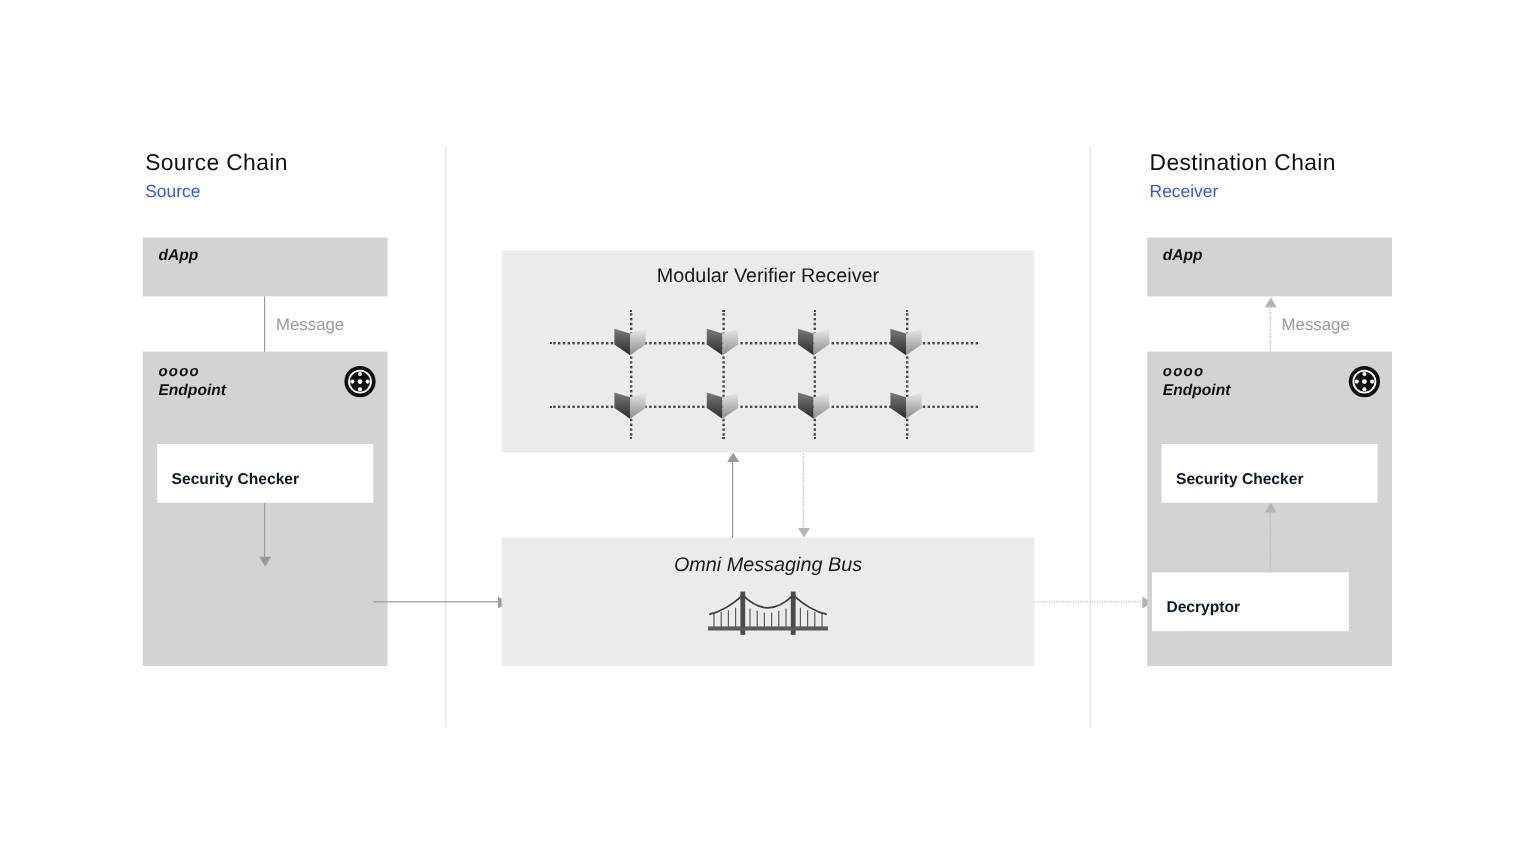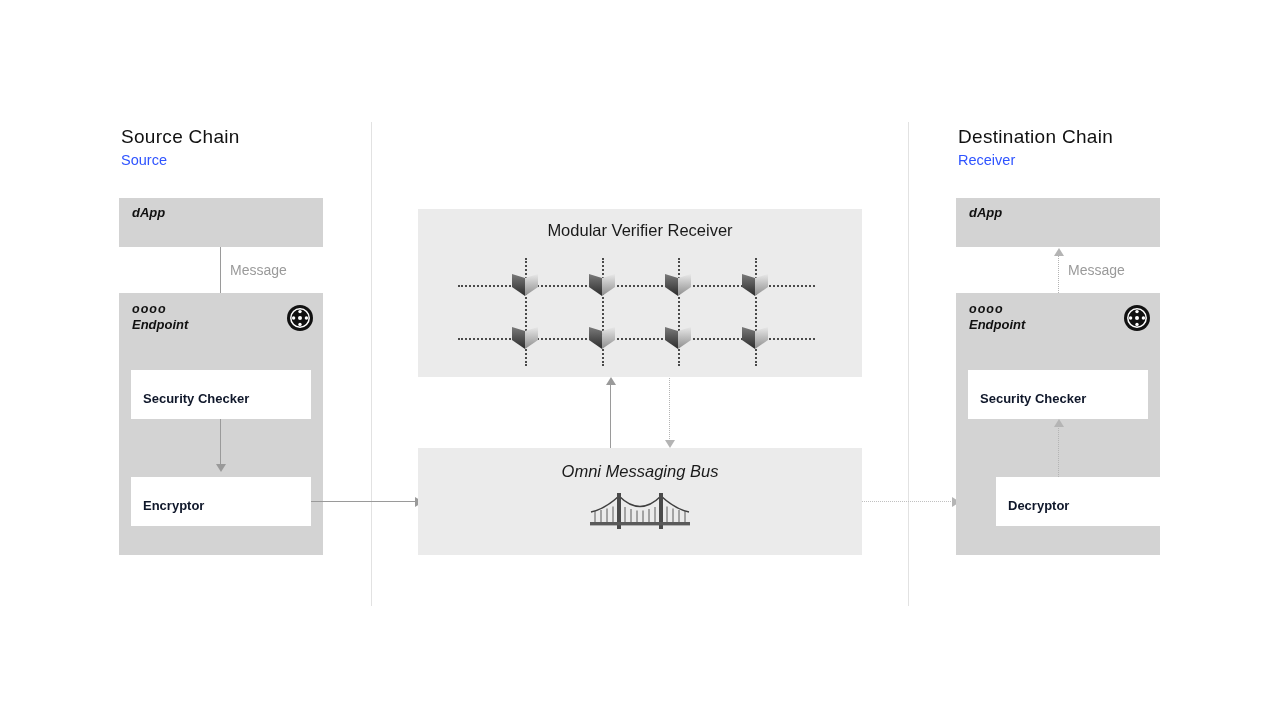--- a/index.html
+++ b/index.html
@@ -160,23 +160,20 @@
     </svg>
   </div>
 
   <div class="card" style="left:131px; top:370px; width:180px; height:49px;">
     <div class="card-label">Security Checker</div>
   </div>
 
   <div class="conn-v-solid" style="left:220px; top:419px; height:48px;"></div>
   <div class="arrow arrow-down" style="left:215.5px; top:464px;"></div>
 
-  <div class="card" style="left:131px; top:477px; width:180px; height:49px;">
-    <div class="card-label">Encryptor</div>
-  </div>
 
   <div class="conn-h-solid" style="left:311px; top:501px; width:110px;"></div>
   <div class="arrow arrow-right" style="left:415px; top:496.5px;"></div>
 
   <div class="panel light" style="left:418px; top:209px; width:444px; height:168px;">
     <div class="panel-title-center" style="top:12px;">Modular Verifier Receiver</div>
   </div>
 
   <div class="vline-h" style="left:458px; top:285px; width:357px;"></div>
   <div class="vline-h" style="left:458px; top:338px; width:357px;"></div>
@@ -294,17 +291,17 @@
     </svg>
   </div>
 
   <div class="card" style="left:968px; top:370px; width:180px; height:49px;">
     <div class="card-label">Security Checker</div>
   </div>
 
   <div class="conn-v-dotted" style="left:1058px; top:426px; height:51px;"></div>
   <div class="arrow arrow-up faint" style="left:1053.5px; top:419px;"></div>
 
-  <div class="card" style="left:996px; top:477px; width:164px; height:49px;">
+  <div class="card" style="left:960px; top:477px; width:164px; height:49px;">
     <div class="card-label">Decryptor</div>
   </div>
 
 </div>
 
 </body></html>

